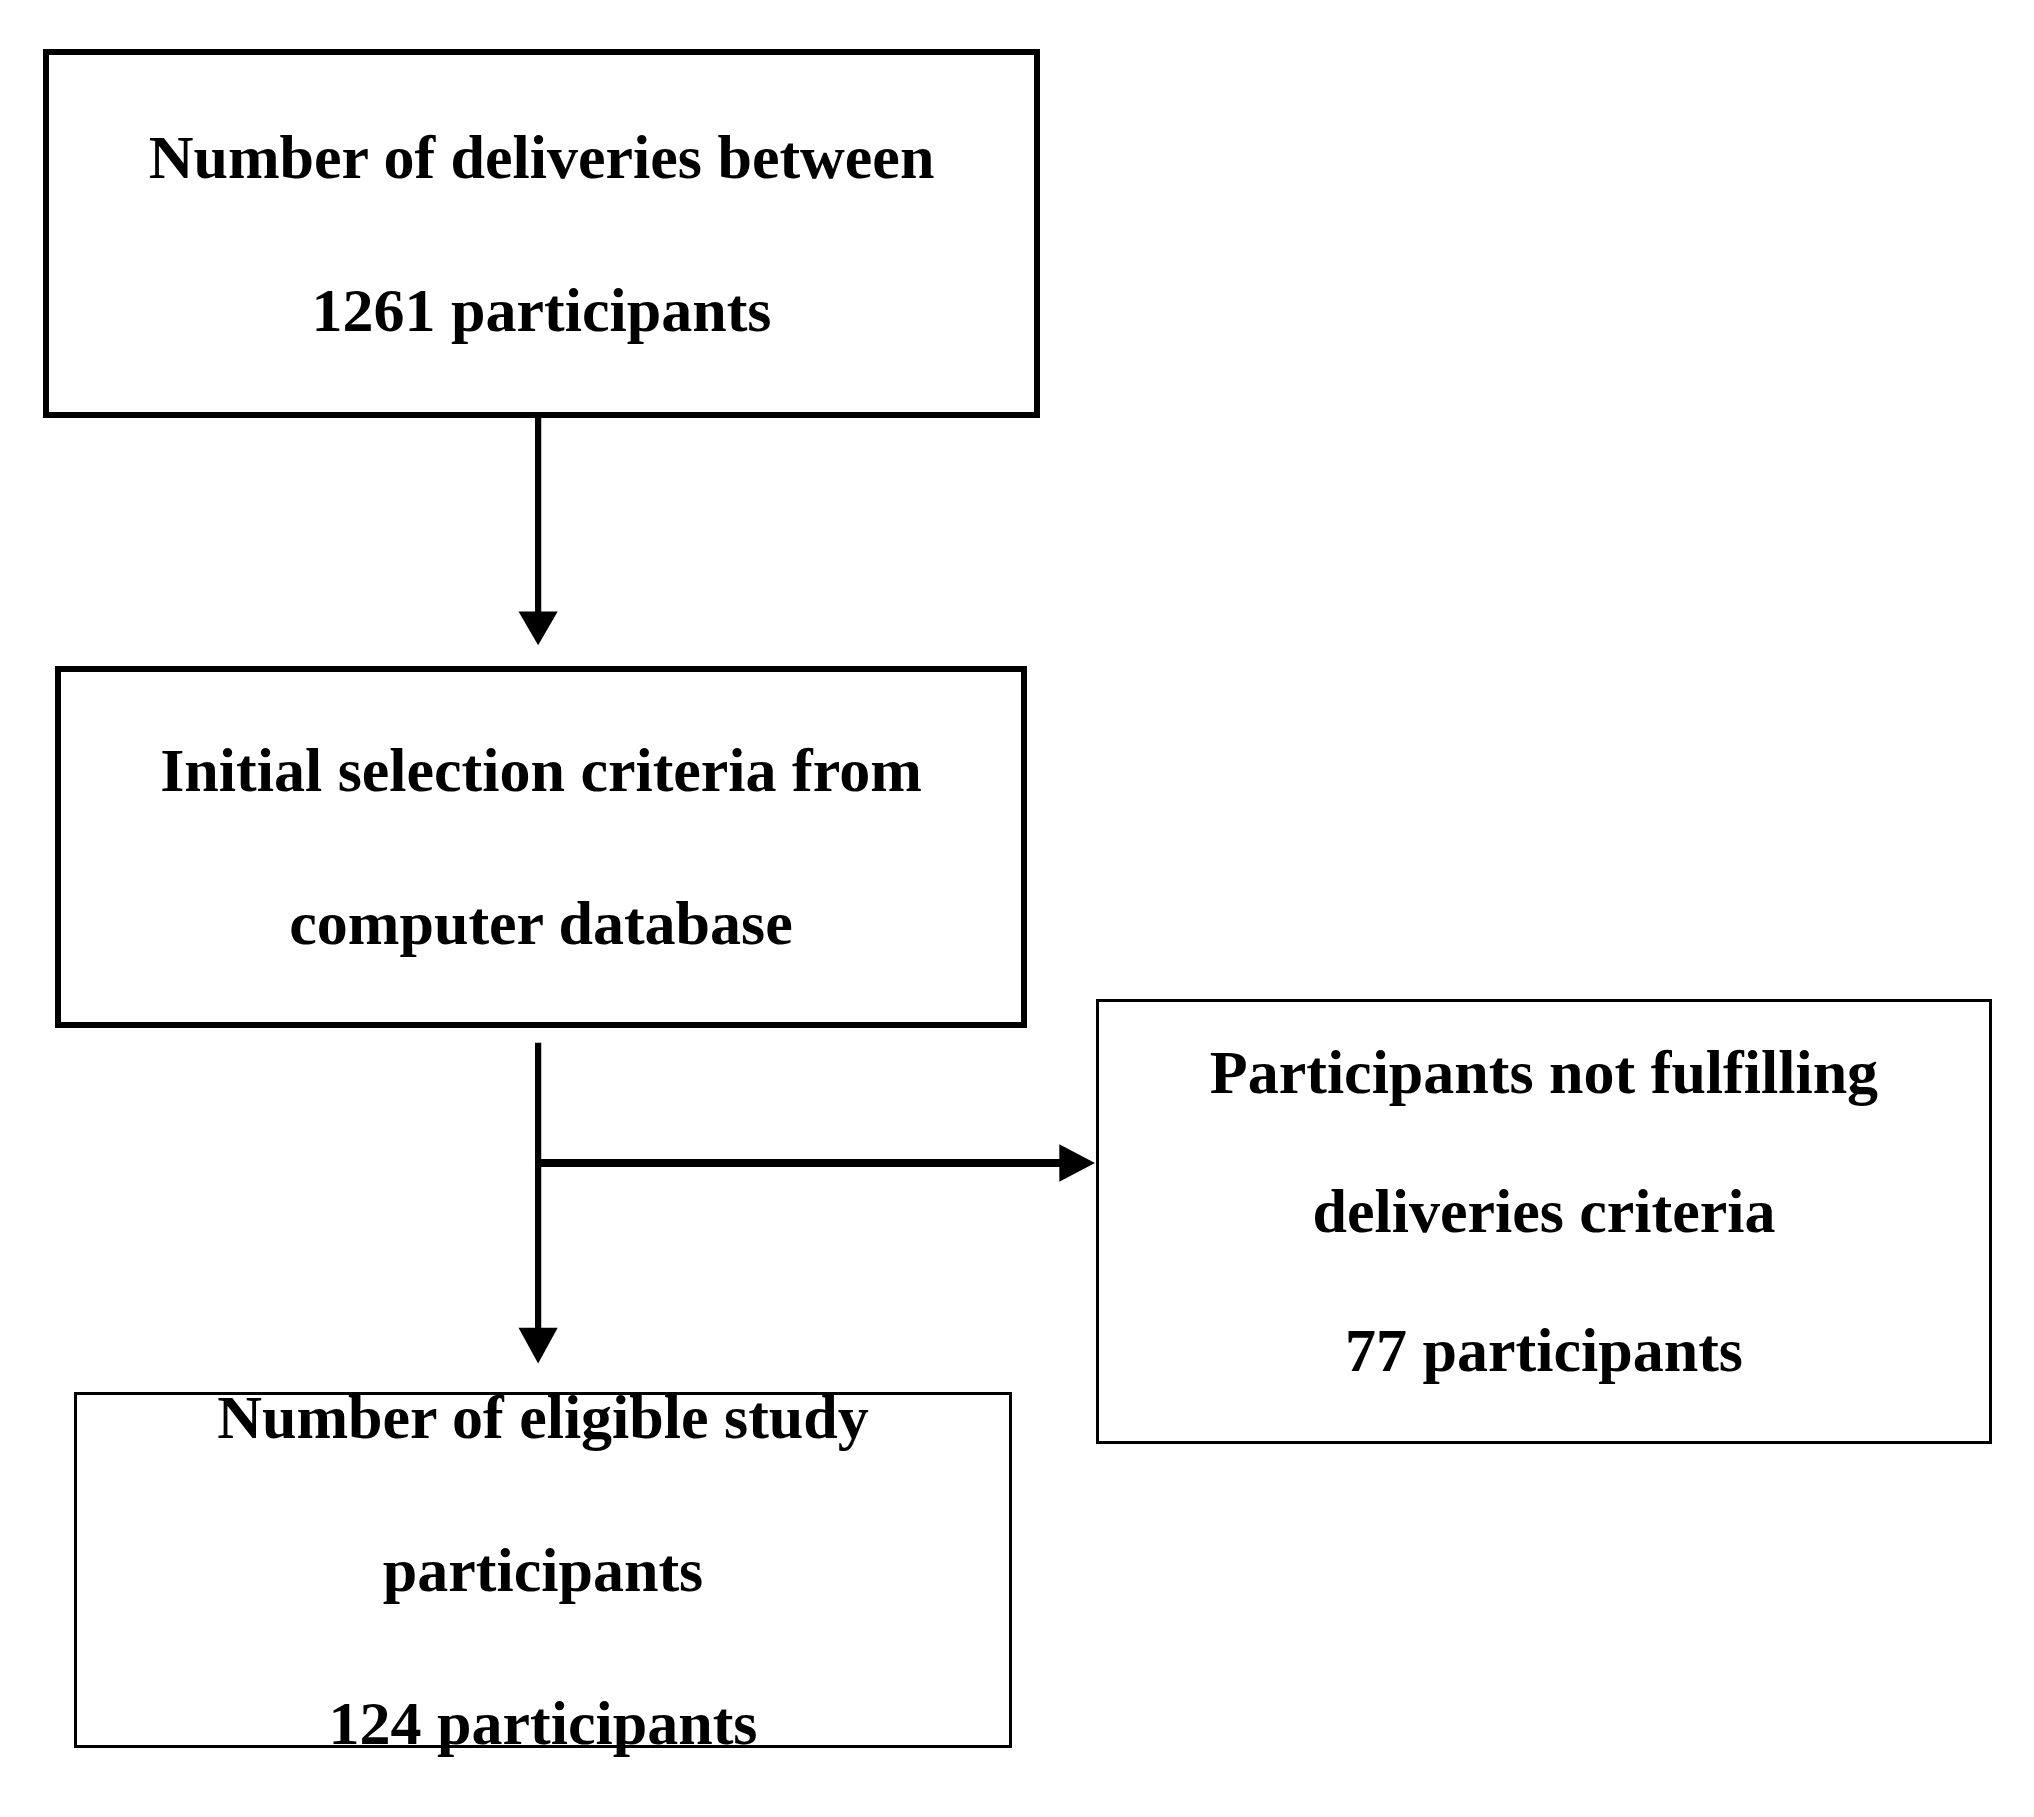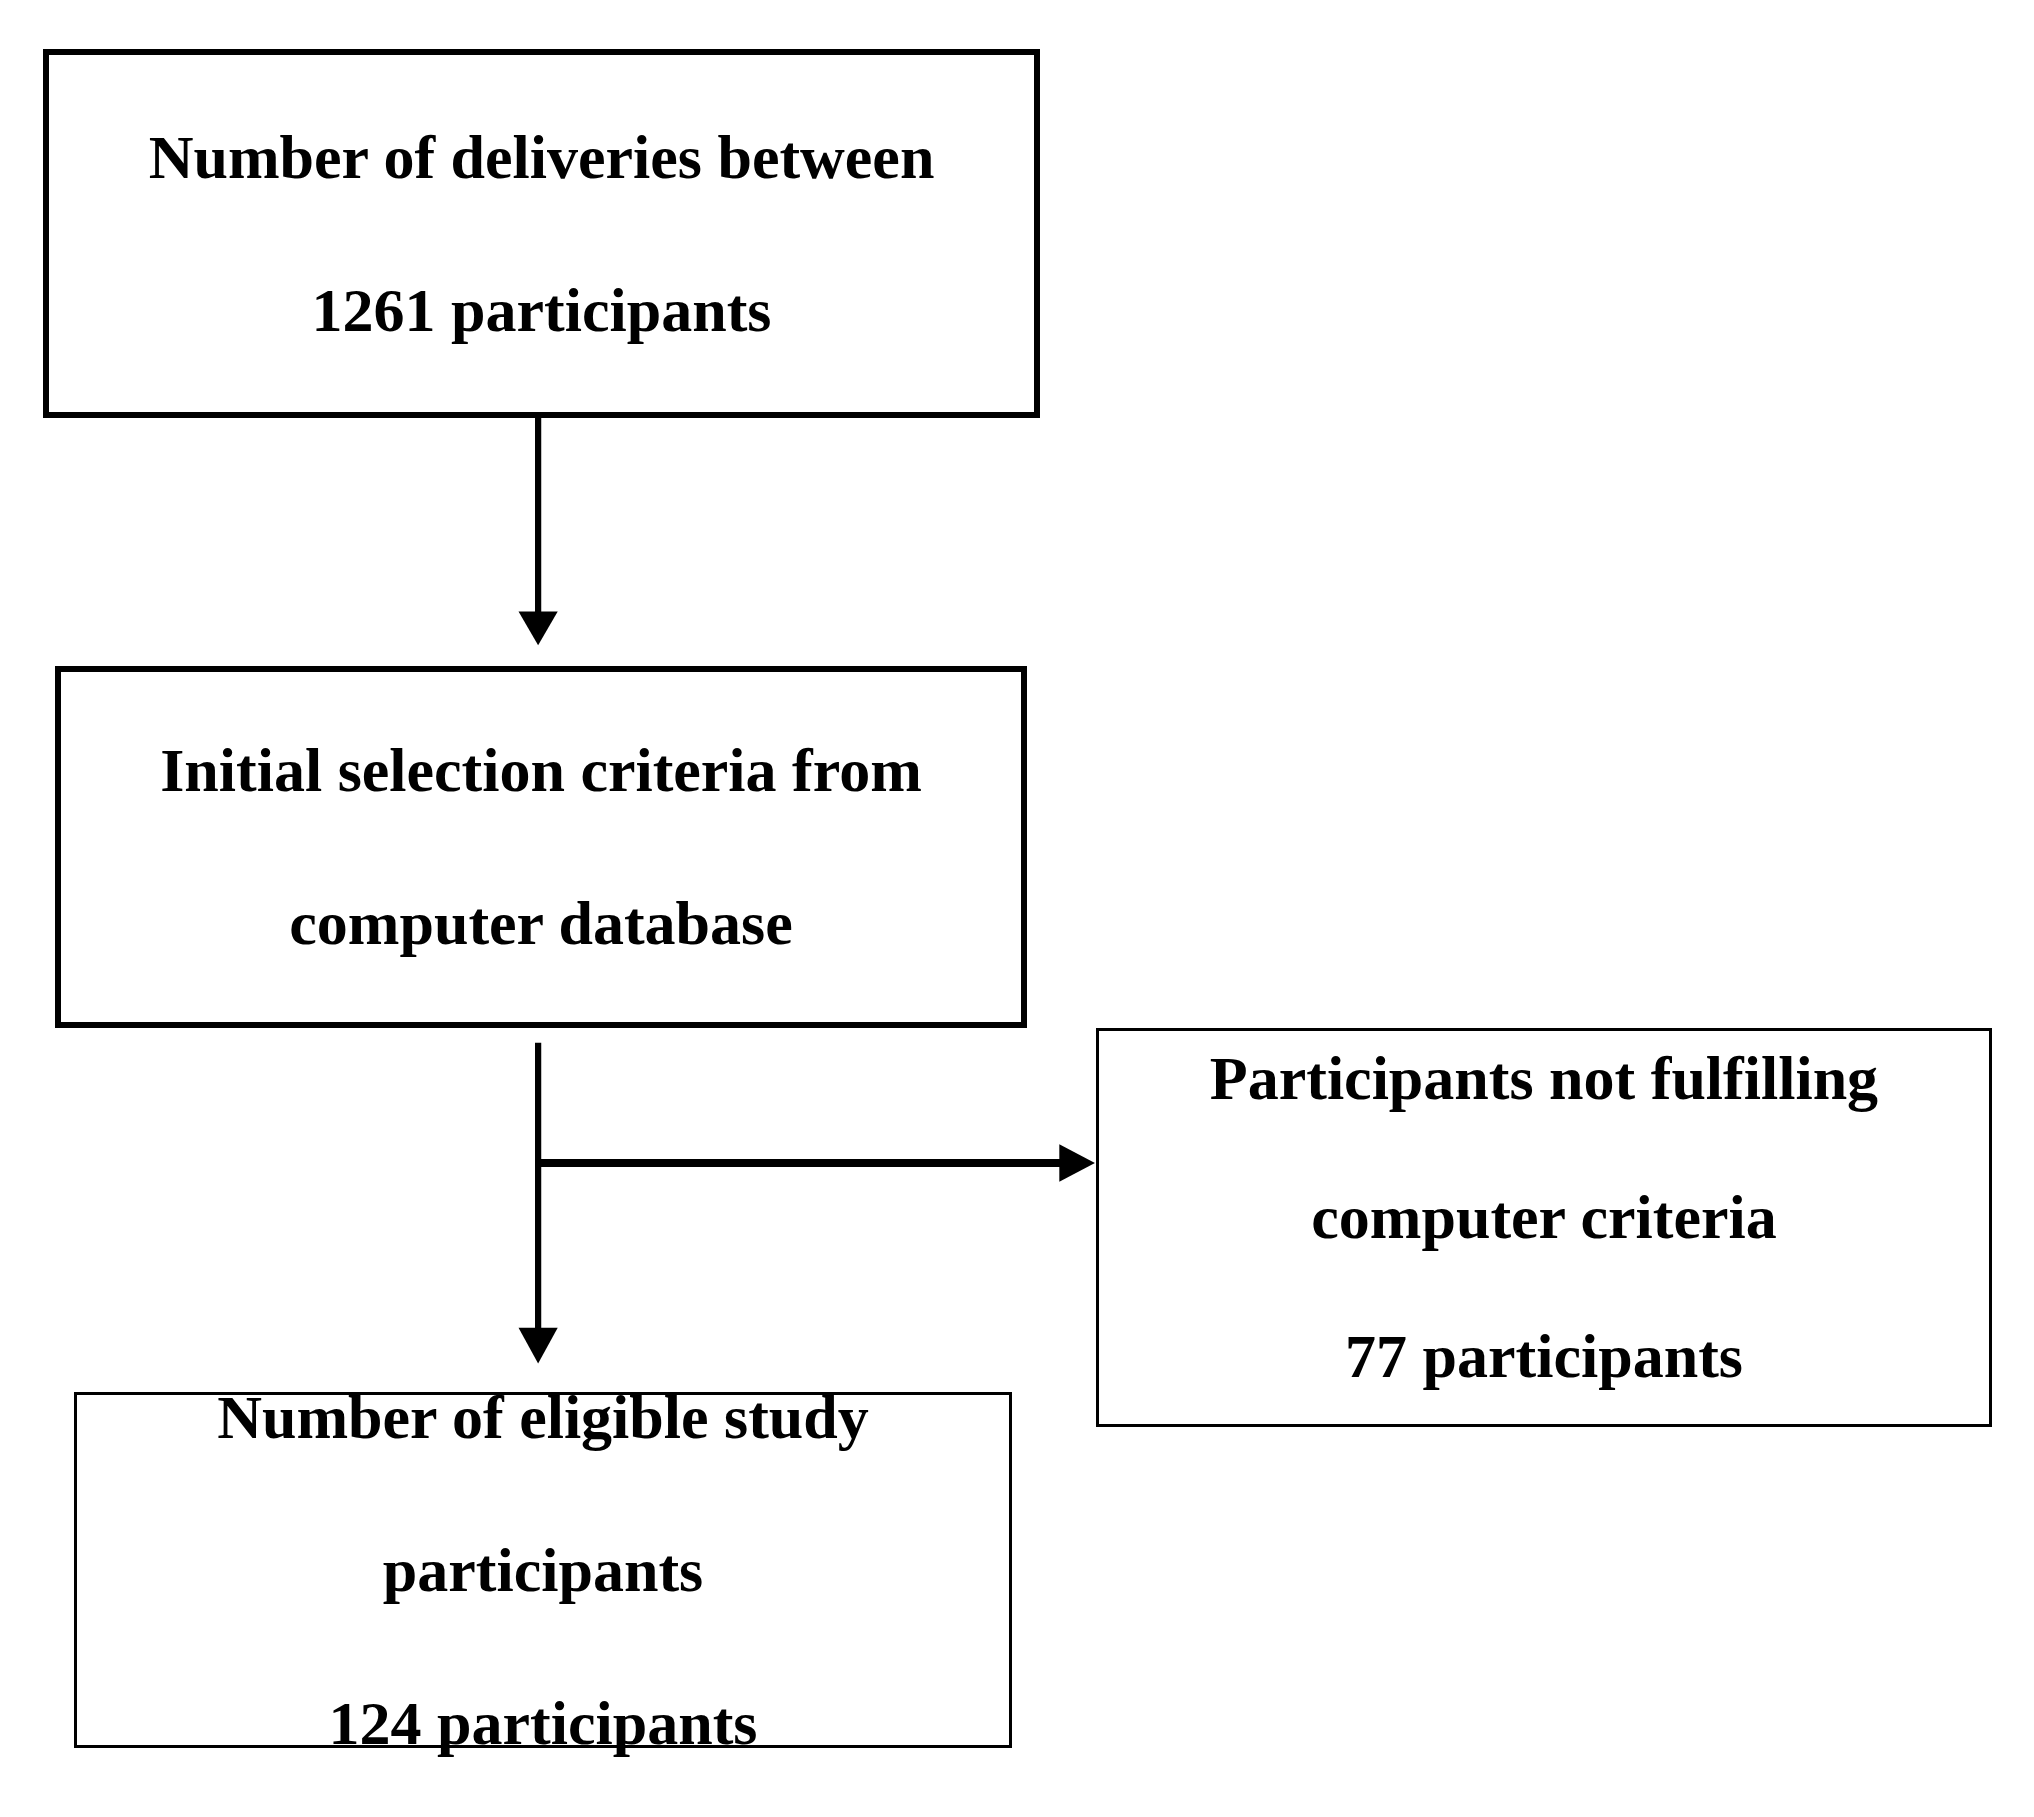--- a/index.html
+++ b/index.html
@@ -45,22 +45,22 @@
 
   #box-deliveries {
     left: 43px;  top: 49px;
     width: 997px; height: 369px;
   }
   #box-initial-selection {
     left: 55px;  top: 666px;
     width: 972px; height: 362px;
   }
   #box-not-fulfilling {
-    left: 1096px; top: 1028px;
-    width: 896px; height: 399px;
+    left: 1096px; top: 999px;
+    width: 896px; height: 445px;
     padding-bottom: 20px;
   }
   #box-not-fulfilling .line {
     line-height: 95px;
   }
   #box-eligible {
     left: 74px; top: 1392px;
     width: 938px; height: 356px;
   }
 </style>
@@ -92,21 +92,21 @@
     <div class="line">1261 participants</div>
   </div>
 
   <div class="box box-thick" id="box-initial-selection" style="border-color: rgb(0, 0, 0); color: rgb(0, 0, 0); background: rgb(255, 255, 255);">
     <div class="line">Initial selection criteria from</div>
     <div class="line">computer database</div>
   </div>
 
   <div class="box box-thin" id="box-not-fulfilling" style="border-color: rgb(0, 0, 0); color: rgb(0, 0, 0); background: rgb(255, 255, 255);">
     <div class="line">Participants not fulfilling</div>
-    <div class="line">computer criteria</div>
+    <div class="line">deliveries criteria</div>
     <div class="line">77 participants</div>
   </div>
 
   <div class="box box-thin" id="box-eligible" style="border-color: rgb(0, 0, 0); color: rgb(0, 0, 0); background: rgb(255, 255, 255);">
     <div class="line">Number of eligible study</div>
     <div class="line">participants</div>
     <div class="line">124 participants</div>
   </div>
 
 </div>

